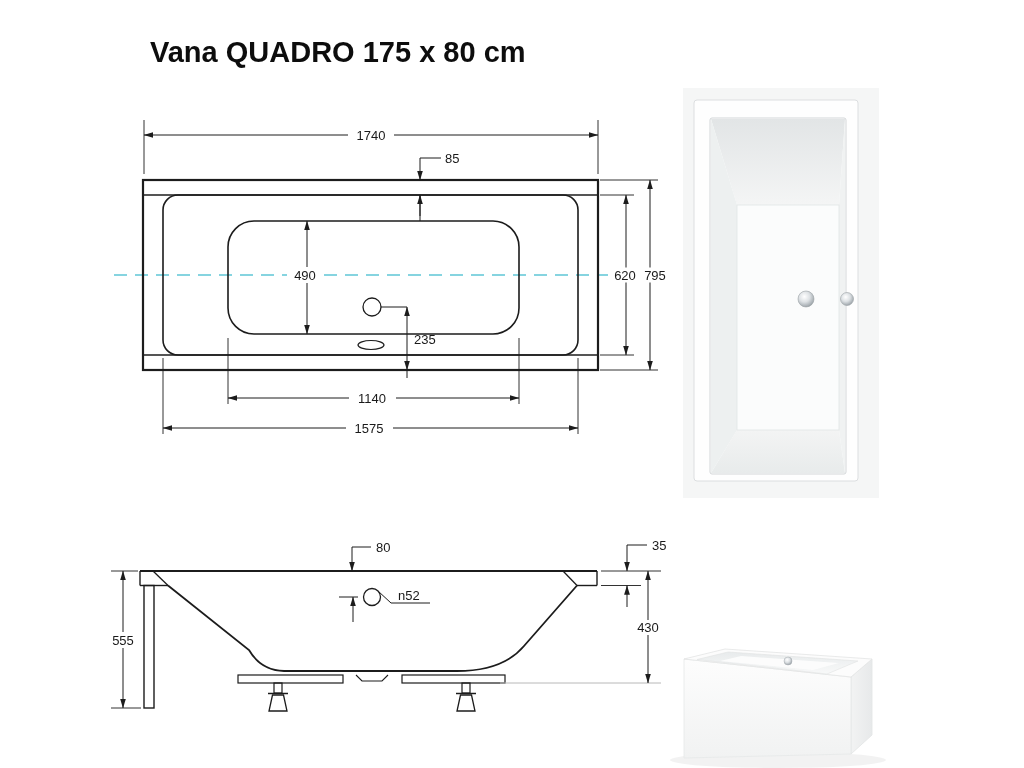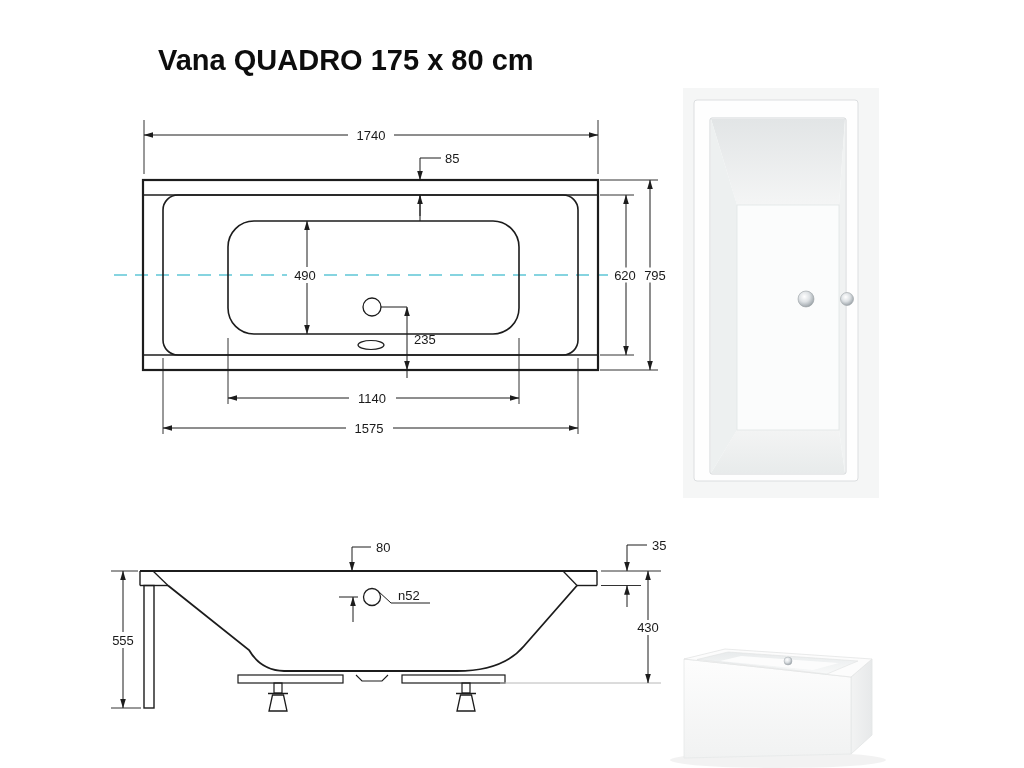--- a/index.html
+++ b/index.html
@@ -1,18 +1,18 @@
 <!DOCTYPE html>
 <html><head>
 <meta charset="utf-8">
 <style>
   html,body{margin:0;padding:0;background:#ffffff;}
   .page{position:relative;width:1024px;height:768px;background:#ffffff;overflow:hidden;
         font-family:"Liberation Sans",sans-serif;}
-  .title{position:absolute;left:142px;top:28px;margin:16px;font-size:29px;font-weight:bold;
+  .title{position:absolute;left:142px;top:28px;margin:8px;font-size:29px;font-weight:bold;
          color:#0d0d0d;letter-spacing:0px;font-family:"Liberation Sans",sans-serif;}
   svg{position:absolute;left:0;top:0;}
   text{font-family:"Liberation Sans",sans-serif;font-size:13px;fill:#1a1a1a;}
   .outline{stroke:#1c1c1c;fill:none;}
   .dim{stroke:#1c1c1c;stroke-width:1;fill:none;}
   .ext{stroke:#1c1c1c;stroke-width:0.9;fill:none;}
   .whitebg{fill:#ffffff;}
 </style>
 </head>
 <body>

